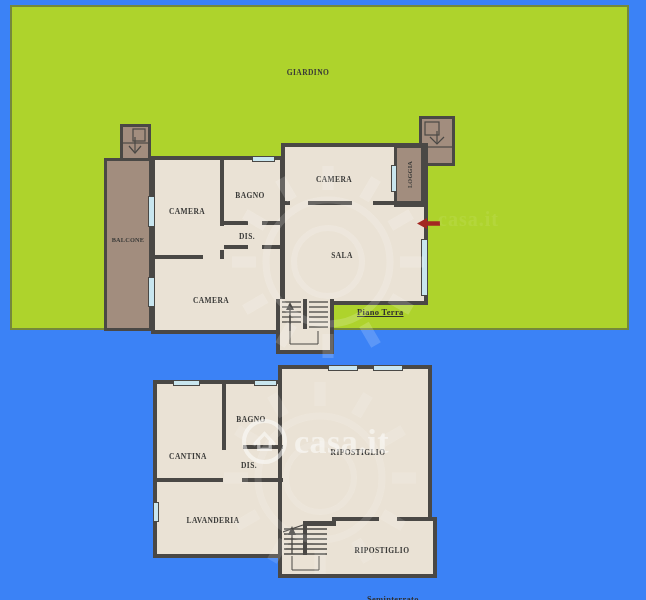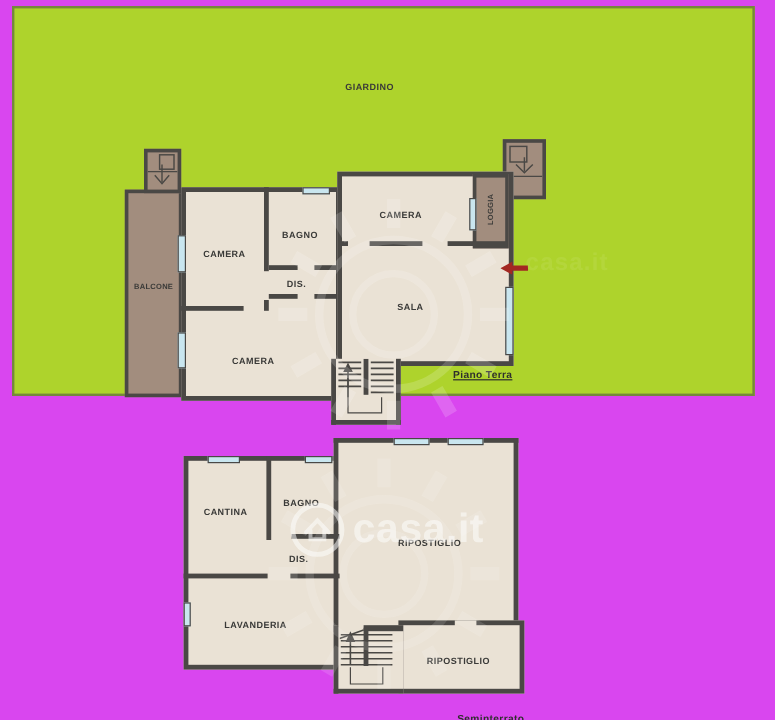--- a/index.html
+++ b/index.html
@@ -1,28 +1,28 @@
 <!DOCTYPE html>
 <html><head>
 <meta charset="utf-8">
 <style>
   html,body{margin:0;padding:0;background:#ffffff;}
-  #canvas{position:relative;width:646px;height:600px;background:#d946ef;overflow:hidden;
-          font-family:Liberation Sans, sans-serif;}
+  #canvas{position:relative;width:646px;height:600px;background:#3b82f6;overflow:hidden;
+          font-family:Liberation Serif, serif;}
   .abs{position:absolute;}
   .garden{background:#aed32c;border:2px solid #75883b;box-sizing:border-box;}
   .block{position:absolute;background:#eae2d5;border:4px solid #4a4845;box-sizing:border-box;}
   .brown{position:absolute;background:#a28d7e;border:3px solid #4a4845;box-sizing:border-box;}
   .wall{position:absolute;background:#4a4845;}
   .win{position:absolute;background:#c9e6ef;border:1px solid #4a4845;box-sizing:border-box;}
   .room-label{position:absolute;font-weight:bold;font-size:7.5px;letter-spacing:.4px;
               color:#3a3a38;text-align:center;z-index:9;}
   .small-label{font-size:6.3px;letter-spacing:.2px;}
   .caption{position:absolute;font-weight:bold;font-size:8.5px;color:#2f2f2d;
-           text-decoration:underline;text-align:right;letter-spacing:.3px;z-index:9;}
+           text-decoration:underline;text-align:left;letter-spacing:.3px;z-index:9;}
   .wm{position:absolute;z-index:20;pointer-events:none;}
   .casa-row{display:flex;align-items:center;gap:7px;opacity:.52;color:#ffffff;}
   .casa-circle{width:45px;height:45px;border:4px solid #ffffff;border-radius:50%;
                box-sizing:border-box;display:flex;align-items:center;justify-content:center;}
   .casa-text{font-weight:bold;font-size:34px;letter-spacing:.5px;line-height:45px;}
   .faint-text{font-weight:bold;font-size:20px;color:#ffffff;opacity:.07;letter-spacing:1px;}
   svg{display:block;}
 </style>
 </head>
 <body>
@@ -143,21 +143,21 @@
       <line x1="1" y1="26" x2="44" y2="26" stroke="#4a4845" stroke-width="1.3"></line>
       <line x1="1" y1="31" x2="44" y2="31" stroke="#4a4845" stroke-width="1.3"></line>
       <rect x="20" y="0" width="4" height="32" fill="#4a4845"></rect>
       <line x1="0" y1="9" x2="20" y2="2" stroke="#4a4845" stroke-width="1.3"></line>
       <polyline points="9,33 9,47 36,47 36,33" fill="none" stroke="#4a4845" stroke-width="1"></polyline>
       <line x1="9" y1="31" x2="9" y2="9" stroke="#4a4845" stroke-width="1.3"></line>
       <polygon points="5,12 9,3 13,12" fill="#4a4845"></polygon>
     </svg>
   </div>
 
-  <div class="room-label" style="left:153px;top:422px;width:70px;">CANTINA</div>
+  <div class="room-label" style="left:153px;top:452px;width:70px;">CANTINA</div>
   <div class="room-label" style="left:221px;top:415px;width:60px;">BAGNO</div>
   <div class="room-label" style="left:219px;top:461px;width:60px;">DIS.</div>
   <div class="room-label" style="left:168px;top:516px;width:90px;">LAVANDERIA</div>
   <div class="room-label" style="left:313px;top:448px;width:90px;">RIPOSTIGLIO</div>
   <div class="room-label" style="left:337px;top:546px;width:90px;">RIPOSTIGLIO</div>
 
   <div class="caption" style="left:367px;top:574px;width:70px;margin-top:20px;">Seminterrato</div>
 
   <div class="wm" style="left:228px;top:162px;opacity:.17;">
     <svg width="200" height="200" viewBox="0 0 200 200" stroke="#ffffff" fill="none">

